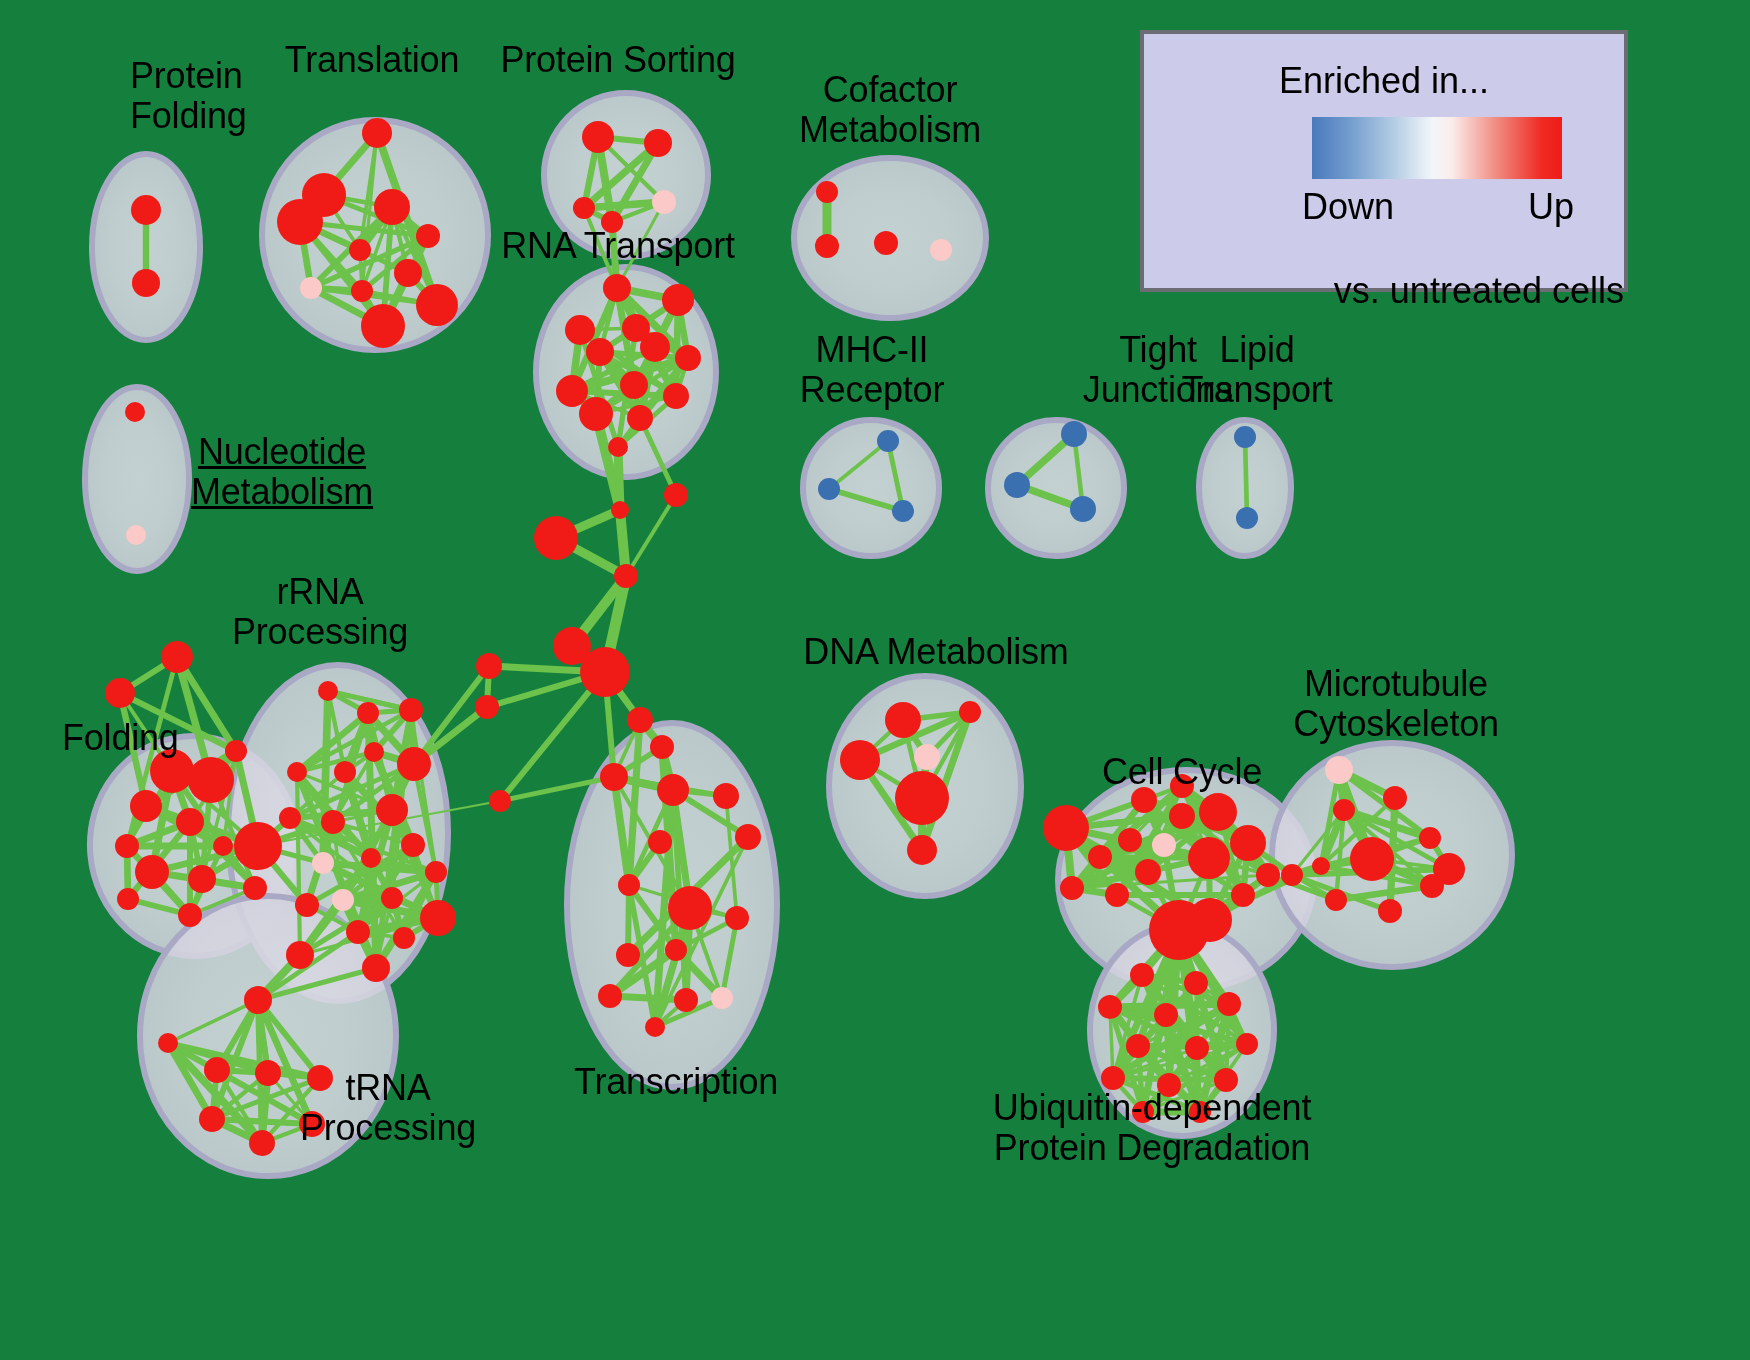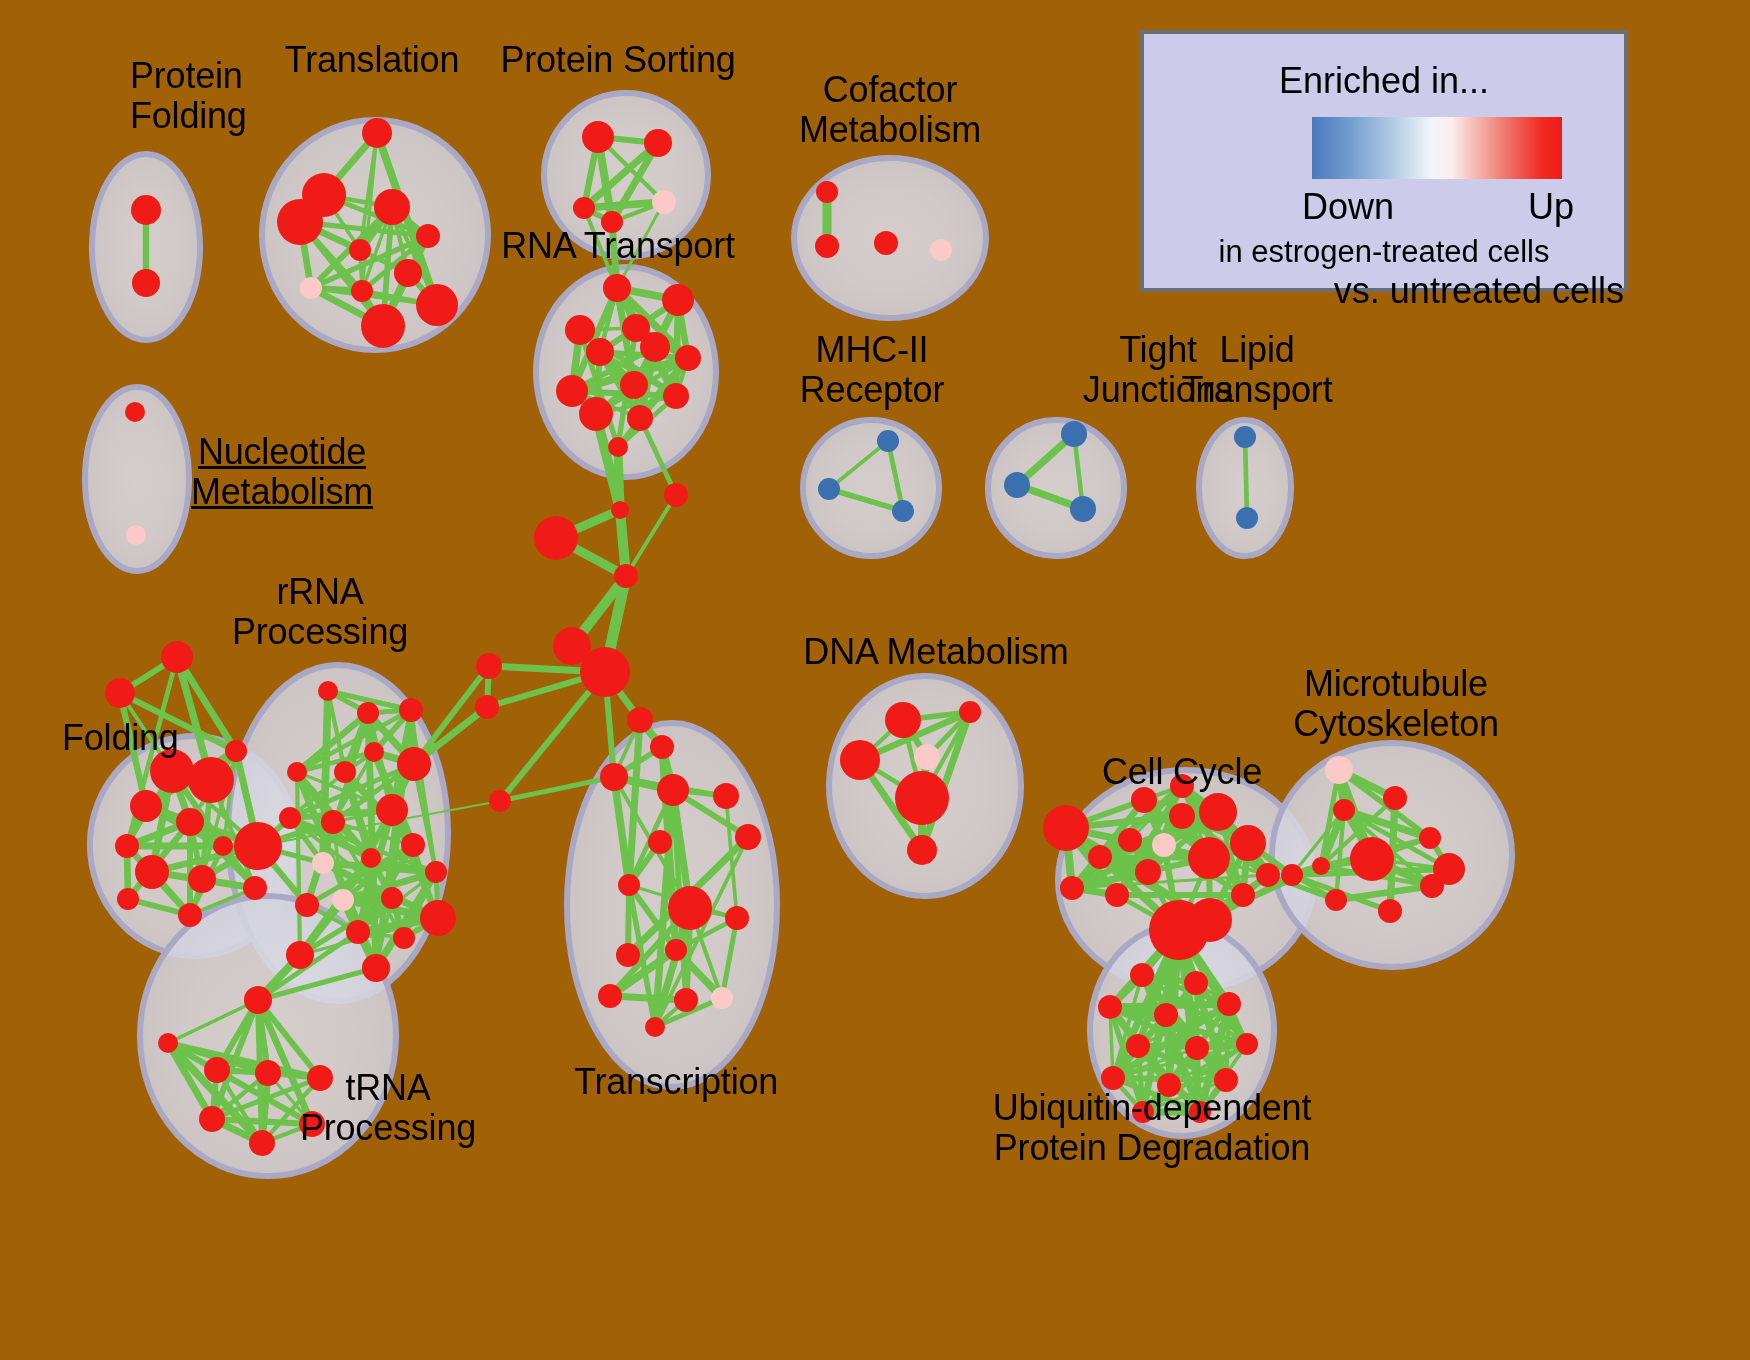--- a/index.html
+++ b/index.html
@@ -1,19 +1,19 @@
 <!DOCTYPE html>
 <html><head>
 <meta charset="utf-8">
 <style>
   html,body{margin:0;padding:0;background:#ffffff;}
   #root{
     position:relative;
     width:1750px;height:1360px;
-    background:#a16207;
+    background:#15803d;
     font-family:"Liberation Sans", sans-serif;
     overflow:hidden;
   }
   #net{position:absolute;left:0;top:0;width:1750px;height:1360px;}
   .lbl{
     position:absolute;
     color:#000000;
     font-family:"Liberation Sans", sans-serif;
     font-size:36px;
     line-height:1.12;
@@ -793,17 +793,16 @@
 Processing</div>
       <div class="lbl c" style="left: 1152px; top: 1088px;">Ubiquitin-dependent
 Protein Degradation</div>
     </div>
 
   <div id="legend">
     <div id="legend-title">Enriched in...</div>
     <div id="legend-bar"></div>
     <div id="legend-down">Down</div>
     <div id="legend-up">Up</div>
-    <div id="legend-sub1">in estrogen-treated cells</div>
     <div id="legend-sub2">vs. untreated cells</div>
   </div>
 
 </div>
 
 </body></html>

